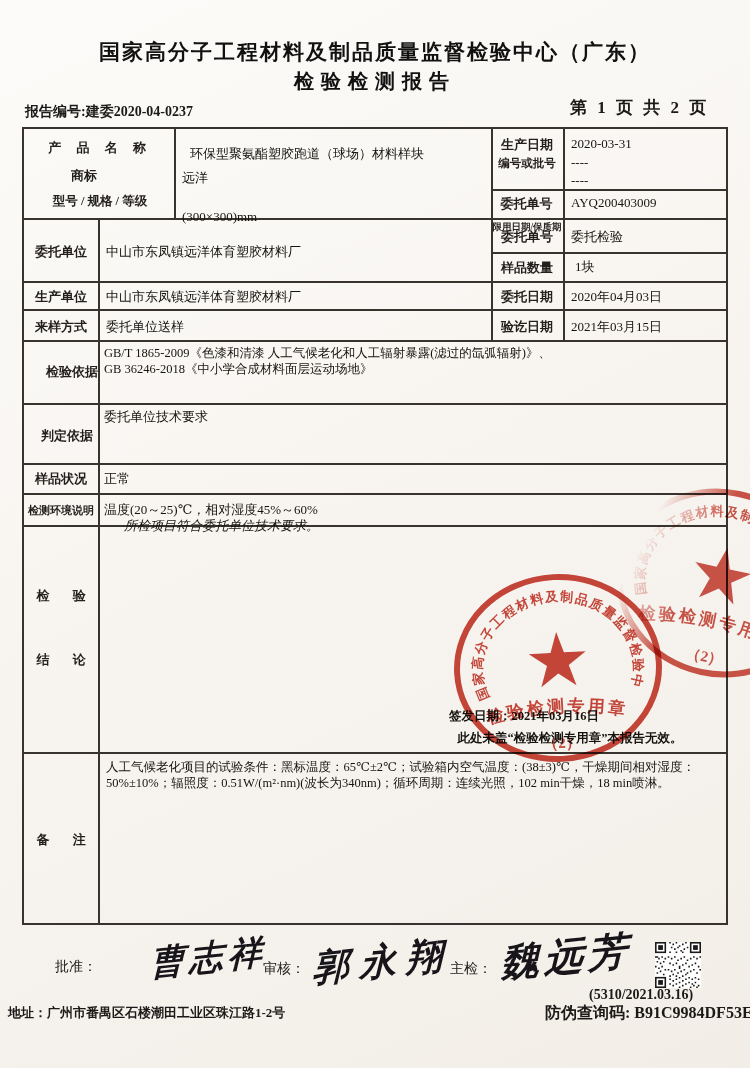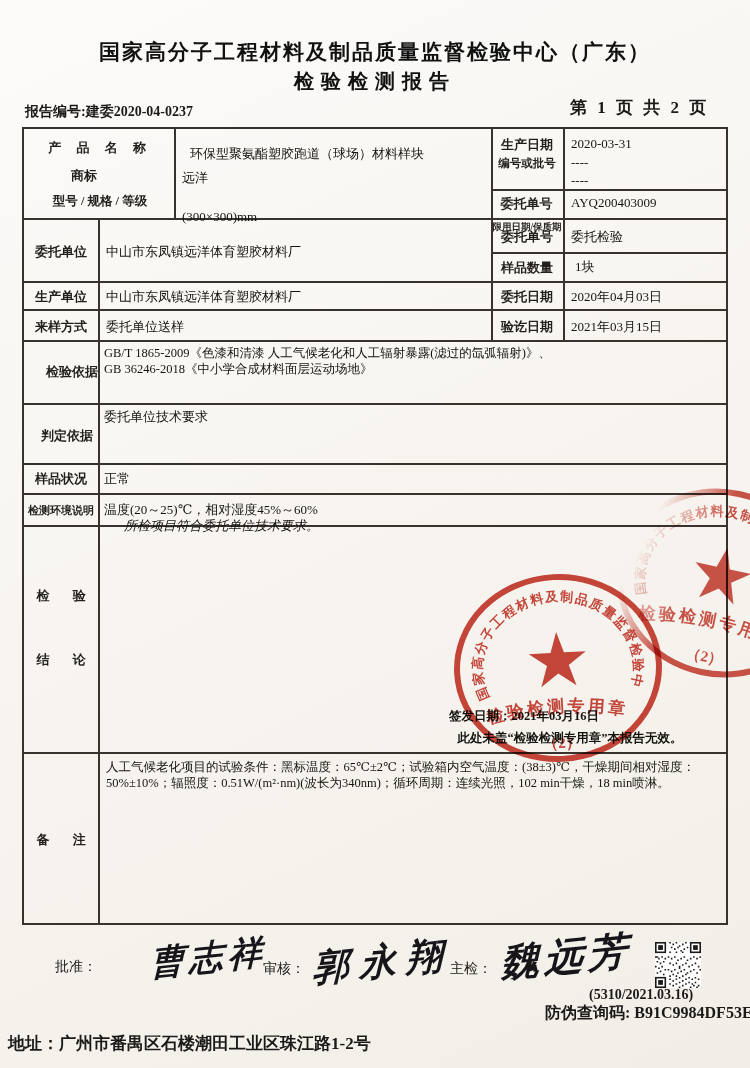--- a/index.html
+++ b/index.html
@@ -29,21 +29,21 @@
   .stamp-edge { left:612px; top:485px; transform:rotate(12deg); opacity:.8;
     -webkit-mask-image:linear-gradient(105deg,transparent 16%,#000 40%);
     mask-image:linear-gradient(105deg,transparent 16%,#000 40%); }
   
   .sig { position:absolute; font-family:"DejaVu Serif","Liberation Serif",serif; font-style:italic; font-weight:700;
          color:#17151a; transform:rotate(-6deg) skewX(-6deg); letter-spacing:5px; white-space:nowrap; }
   .foot-lbl { position:absolute; font-size:14px; font-weight:400; white-space:nowrap; }
   .qr { position:absolute; left:655px; top:942px; }
   .qr-caption { left:589px; top:987px; font-size:14px; font-weight:600; }
   .anti-fake { left:545px; top:1003px; font-size:16px; font-weight:600; }
-  .address { left:8px; top:1004px; font-size:17px; font-weight:700;margin-top:28px; }
+  .address { left:8px; top:1004px; font-size:13px; font-weight:700; }
 </style>
 </head>
 <body>
 
 <div class="page">
 
   <div class="t title1">国家高分子工程材料及制品质量监督检验中心（广东）</div>
   <div class="t title2">检验检测报告</div>
   <div class="t report-no"><span>报告编号:</span><span>建委2020-04-0237</span></div>
   <div class="t page-no">第 1 页 共 2 页</div>

